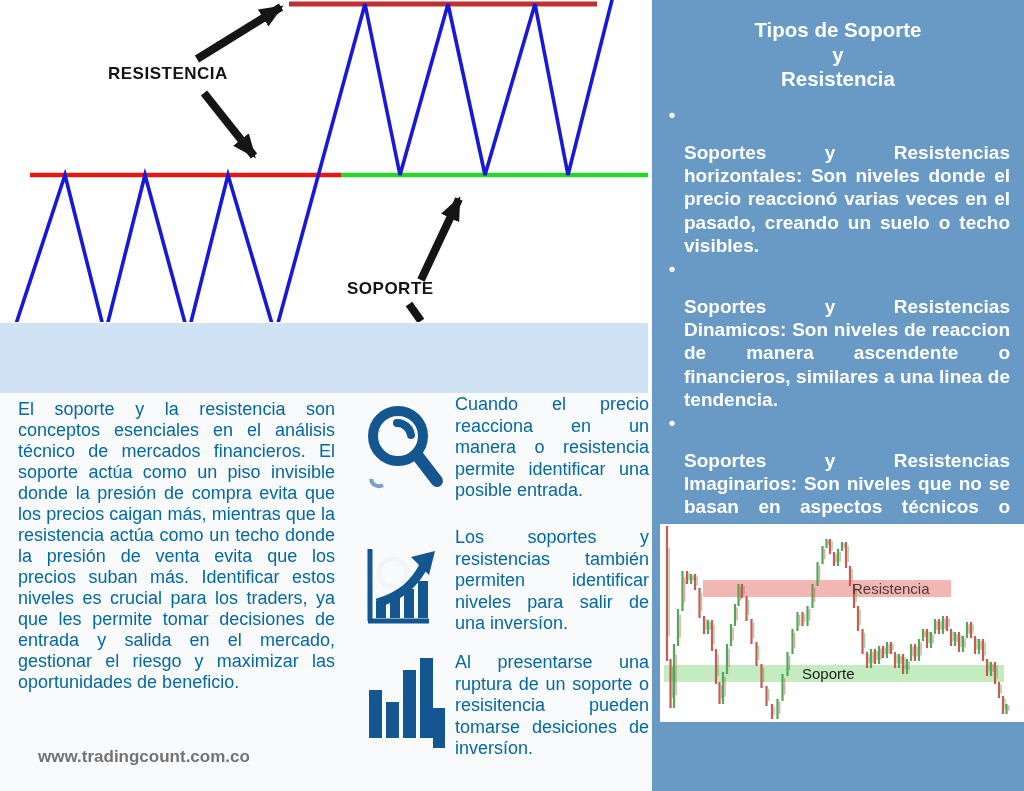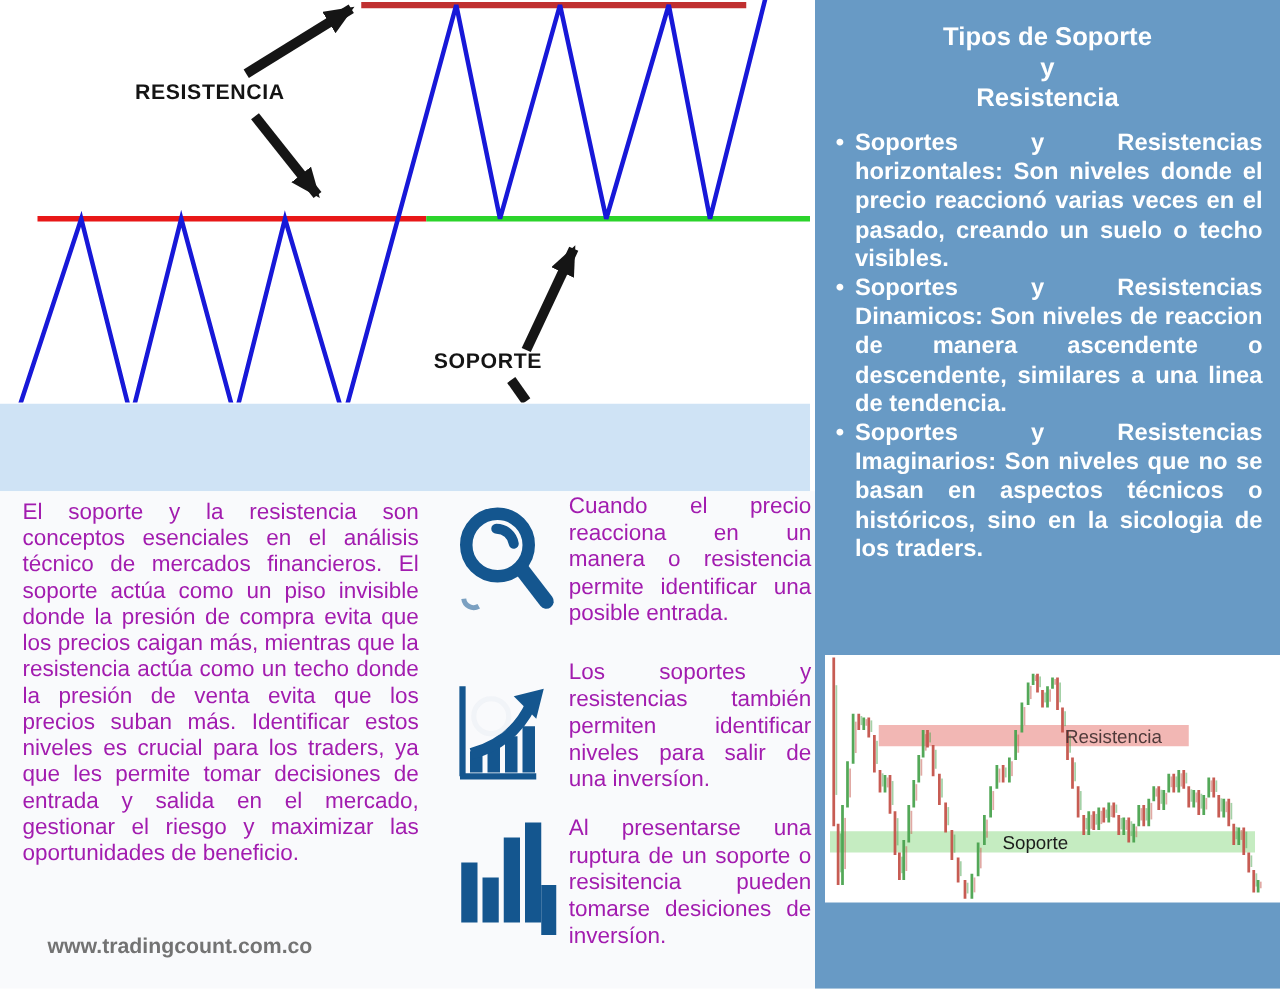--- a/index.html
+++ b/index.html
@@ -12,35 +12,35 @@
   .diagram-label{position:absolute;font-weight:700;font-size:17px;letter-spacing:.5px;color:#141414;}
 
   
   .header-band{left:0;top:323px;width:648px;height:70px;background:#cfe3f5;}
   .hdr{position:absolute;font-weight:700;color:#191927;text-align:center;}
   .hdr-left{left:0;top:347px;width:345px;font-size:22px;}
   .hdr-mid{left:350px;top:334px;width:298px;font-size:22px;line-height:27px;}
 
   
   .body-bg{left:0;top:393px;width:652px;height:398px;background:#f9fafc;}
-  .para{position:absolute;color:#a21caf;text-align:justify;}
+  .para{position:absolute;color:#0369a1;text-align:justify;}
   .left-body{left:18px;top:399px;width:317px;font-size:18px;line-height:21px;}
   .mid-text{left:455px;width:194px;font-size:18px;line-height:21.5px;}
   .website{left:38px;top:747px;width:300px;font-weight:700;font-size:17px;color:#737373;}
 
   .icon-box{position:absolute;}
 
   
   .right-panel{left:652px;top:0;width:372px;height:791px;background:#689ac5;}
   .rp-title{position:absolute;left:0;top:18px;width:372px;text-align:center;color:#ffffff;
             font-weight:700;font-size:20.5px;line-height:24.5px;}
   .rp-bullets{position:absolute;left:8px;top:103px;width:356px;}
   .bullet-row{display:flex;color:#ffffff;font-weight:700;font-size:19px;line-height:23.2px;}
   .bullet-marker{width:24px;text-align:center;flex:0 0 24px;}
-  .bullet-text{flex:1;text-align:justify;padding-right:6px;}
+  .bullet-text{flex:1;text-align:justify;padding-right:6px;margin-top:38px;}
 
   .chart-box{left:660px;top:524px;width:364px;height:198px;background:#ffffff;}
 </style>
 </head>
 <body>
 
 <div class="page">
 
   <div class="abs draw-area">
     <svg width="650" height="322" viewBox="0 0 650 322">
@@ -113,21 +113,21 @@
       <div>y</div>
       <div>Resistencia</div>
     </div>
     <div class="rp-bullets">
       <div class="bullet-row">
         <span class="bullet-marker">•</span>
         <span class="bullet-text">Soportes y Resistencias horizontales: Son niveles donde el precio reaccionó varias veces en el pasado, creando un suelo o techo visibles.</span>
       </div>
       <div class="bullet-row">
         <span class="bullet-marker">•</span>
-        <span class="bullet-text">Soportes y Resistencias Dinamicos: Son niveles de reaccion de manera ascendente o descendente, similares a una linea de tendencia.</span>
+        <span class="bullet-text">Soportes y Resistencias Dinamicos: Son niveles de reaccion de manera ascendente o financieros, similares a una linea de tendencia.</span>
       </div>
       <div class="bullet-row">
         <span class="bullet-marker">•</span>
         <span class="bullet-text">Soportes y Resistencias Imaginarios: Son niveles que no se basan en aspectos técnicos o históricos, sino en la sicologia de los traders.</span>
       </div>
     </div>
   </div>
 
   <div class="abs chart-box">
     <svg id="mini-chart" width="364" height="198" viewBox="0 0 364 198">

